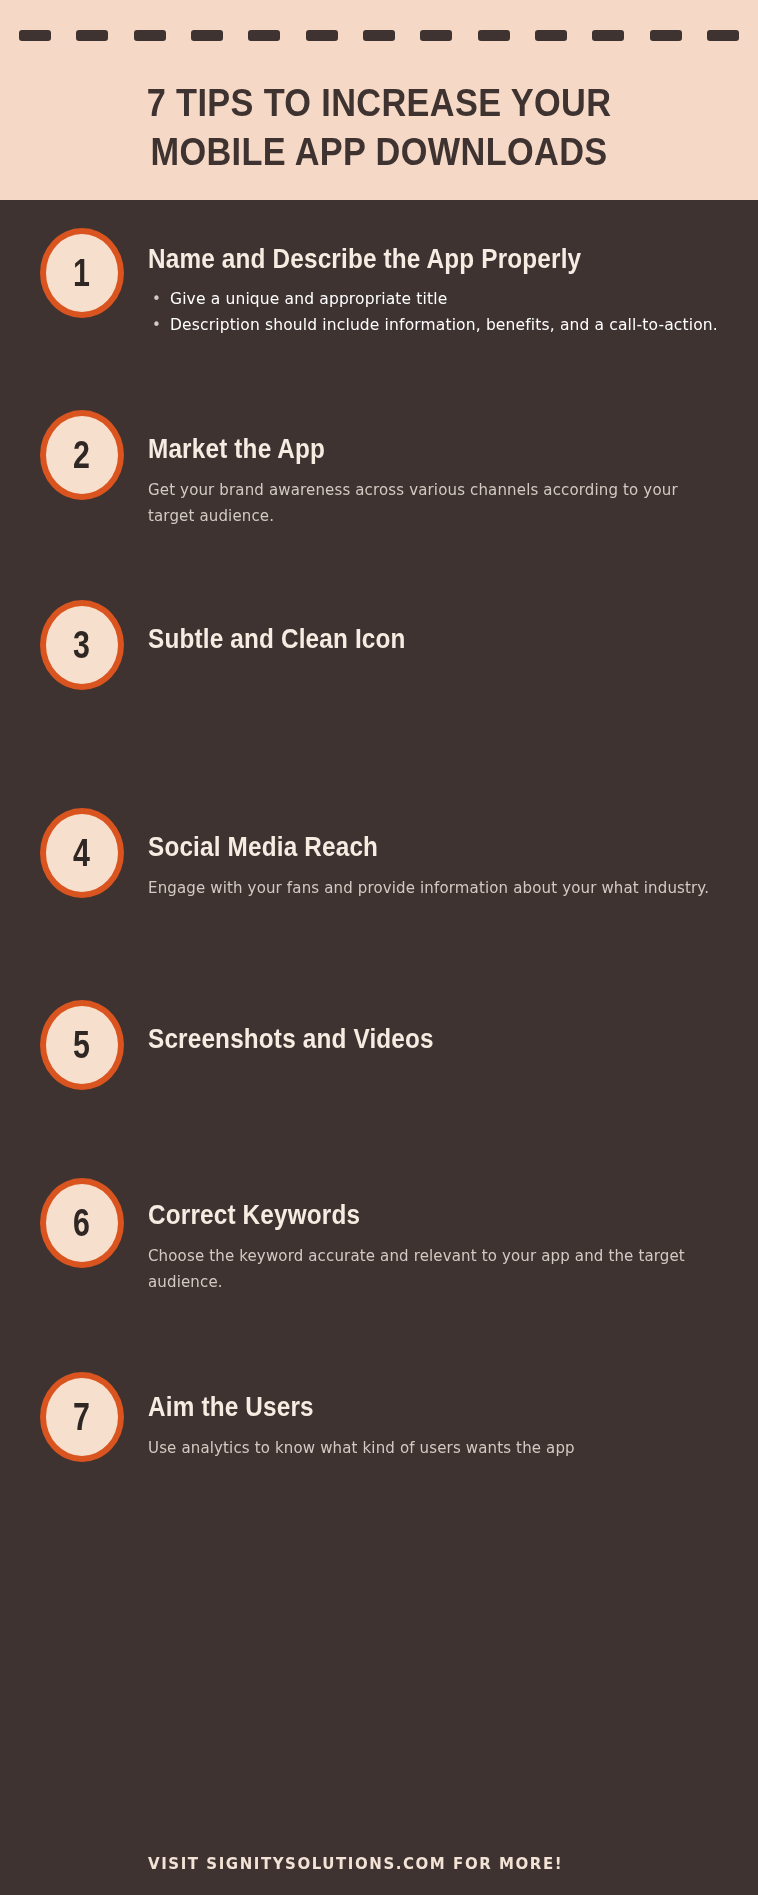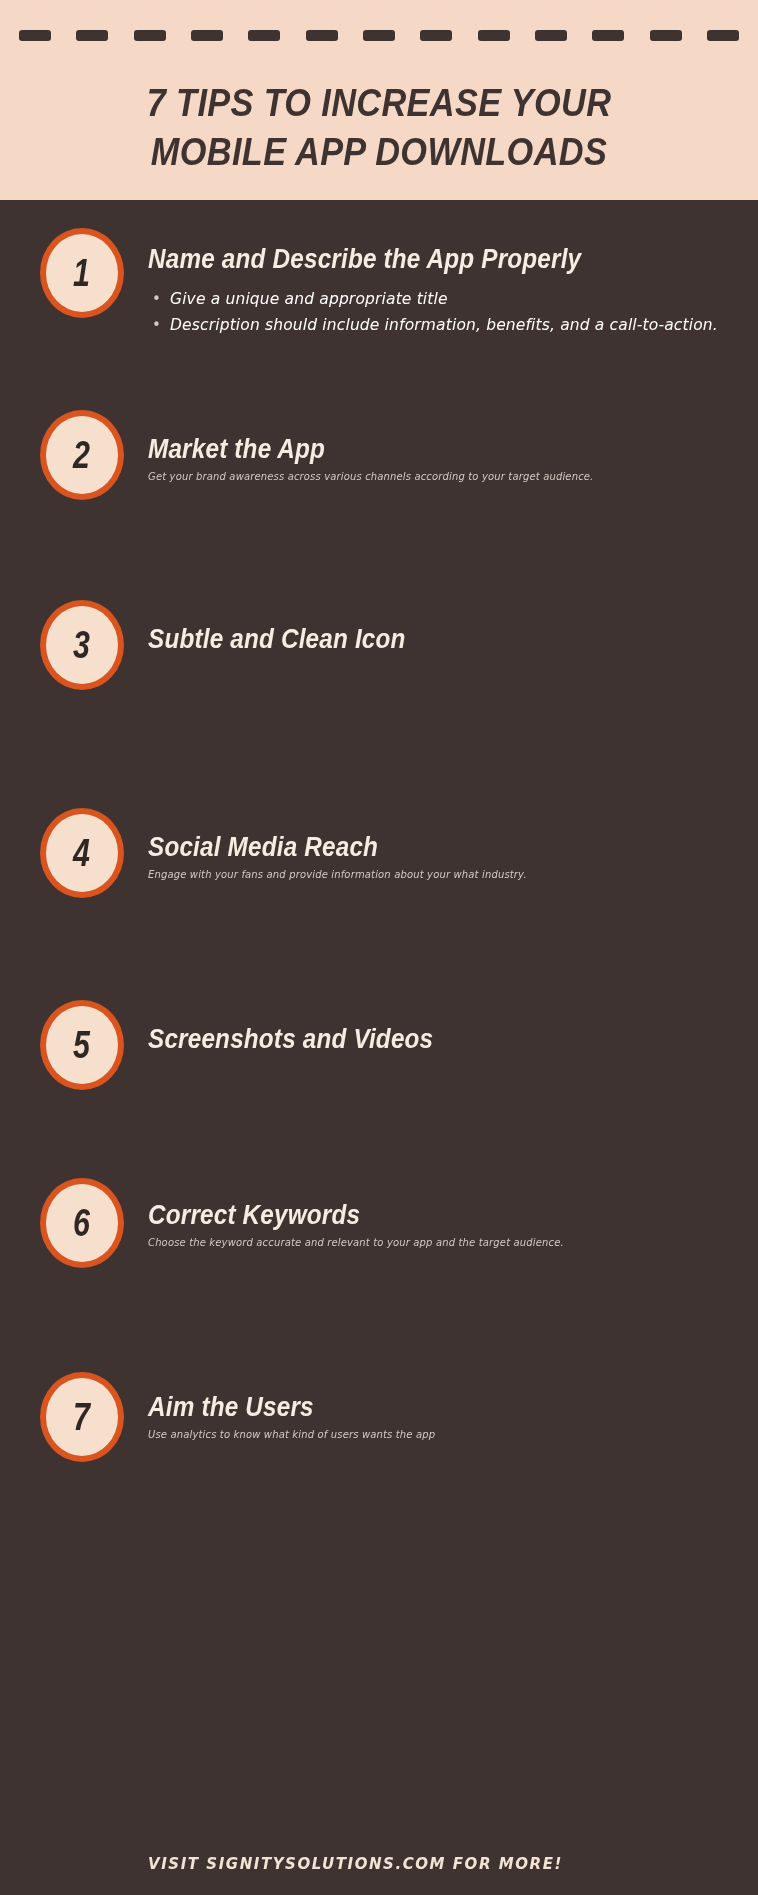--- a/index.html
+++ b/index.html
@@ -13,21 +13,20 @@
     background:#3e3330;
     font-family:"Liberation Sans", sans-serif;
     overflow:hidden;
   }
 
   .infographic {
     position:relative;
     width:683px;
     height:1895px;
     background:#3e3330;
-    font-style:italic;
   }
 
   
   .header {
     position:absolute;
     top:0; left:0;
     width:758px;
     height:200px;
     background:#f5d9c6;
   }
@@ -114,23 +113,24 @@
     font-size:27px;
     font-weight:bold;
     line-height:30px;
     letter-spacing:0.2px;
     transform:scaleX(0.9);
     transform-origin:left top;
     white-space:nowrap;
   }
 
   .tip-desc {
+    margin-top:13px;
     color:#d3cac3;
     font-family:"DejaVu Sans", sans-serif;
-    font-size:10px;
+    font-size:15px;
     line-height:26px;
     letter-spacing:0.15px;
   }
 
   .bullets {
     margin-top:12px;
     list-style:none;
   }
   .bullets li {
     position:relative;

